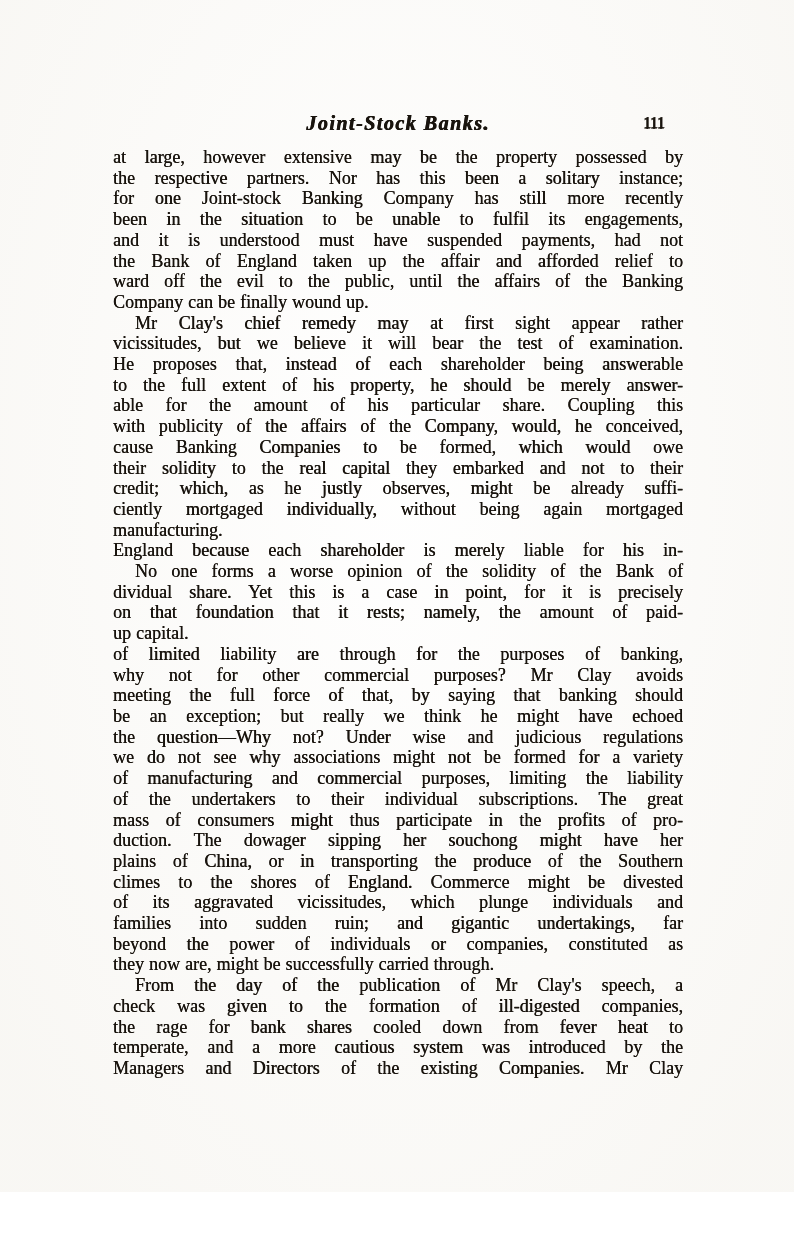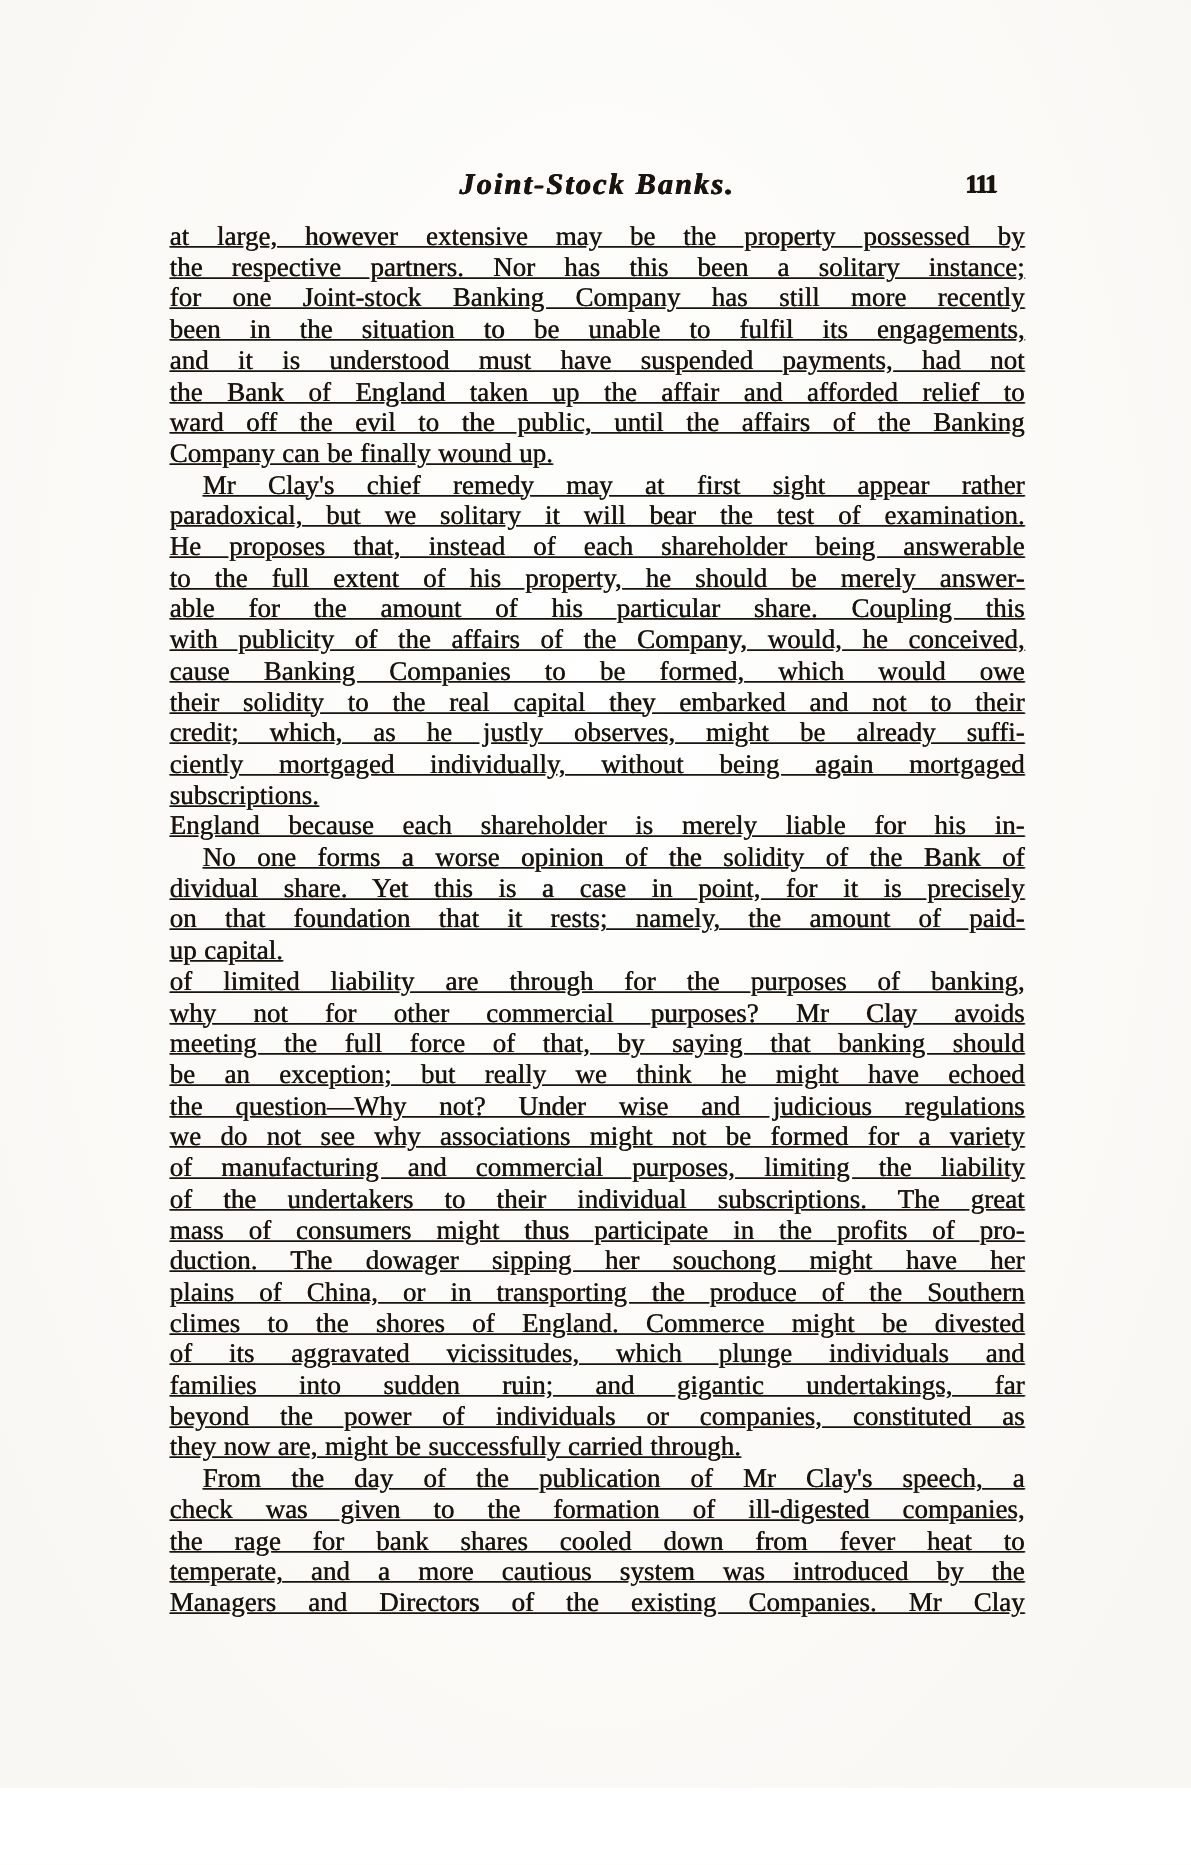--- a/index.html
+++ b/index.html
@@ -26,39 +26,38 @@
     font-style: italic;
     font-weight: bold;
     font-size: 20px;
     letter-spacing: 1.5px;
     text-shadow: 0.6px 0 0 currentColor, 0 0.4px 0 currentColor;
   }
   .page-number {
     position: absolute;
     top: 1px;
     right: 19px;
-    font-weight: bold;
+    font-weight: normal;
     font-size: 17px;
     letter-spacing: -1px;
     text-shadow: 0.7px 0 0 currentColor, 0 0.5px 0 currentColor;
   }
   .body-text {
     position: absolute;
     top: 147px;
     left: 113px;
     width: 570px;
     font-size: 18px;
     line-height: 20.7px;
     text-shadow: 0.35px 0 0 currentColor;
   }
   .line {
     text-align: justify;
     text-align-last: justify;
     word-spacing: 0.5px;
-    text-decoration: underline;
   }
   .line.last { text-align-last: left; }
   .line.indent { text-indent: 22px; }
   .line i { font-style: italic; }
 </style>
 </head>
 <body>
 
 <div class="page">
   <div class="running-header">
@@ -71,30 +70,30 @@
         <div class="line">the respective partners.  Nor has this been a solitary instance;</div>
         <div class="line">for one Joint-stock Banking Company has still more recently</div>
         <div class="line">been in the situation to be unable to fulfil its engagements,</div>
         <div class="line">and it is understood must have suspended payments, had not</div>
         <div class="line">the Bank of England taken up the affair and afforded relief to</div>
         <div class="line">ward off the evil to the public, until the affairs of the Banking</div>
         <div class="line last">Company can be finally wound up.</div>
       </div>
       <div class="paragraph">
         <div class="line indent">Mr Clay's chief remedy may at first sight appear rather</div>
-        <div class="line">paradoxical, but we solitary it will bear the test of examination.</div>
+        <div class="line">vicissitudes, but we believe it will bear the test of examination.</div>
         <div class="line">He proposes that, instead of each shareholder being answerable</div>
         <div class="line">to the full extent of his property, he should be merely answer-</div>
         <div class="line">able for the amount of his particular share.  Coupling this</div>
         <div class="line">with publicity of the affairs of the Company, would, he conceived,</div>
         <div class="line">cause Banking Companies to be formed, which would owe</div>
         <div class="line">their solidity to the real capital they embarked and not to their</div>
         <div class="line">credit; which, as he justly observes, might be already suffi-</div>
         <div class="line">ciently mortgaged individually, without being again mortgaged</div>
-        <div class="line last">subscriptions.</div>
+        <div class="line last">manufacturing.</div>
       </div>
       <div class="paragraph">
         <div class="line">England because each shareholder is merely liable for his in-</div>
         <div class="line indent">No one forms a worse opinion of the solidity of the Bank of</div>
         <div class="line">dividual share.  Yet this is a case in point, for it is precisely</div>
         <div class="line">on that foundation that it rests; namely, the amount of paid-</div>
         <div class="line last">up capital.</div>
       </div>
       <div class="paragraph">
         <div class="line">of limited liability are through for the purposes of banking,</div>

